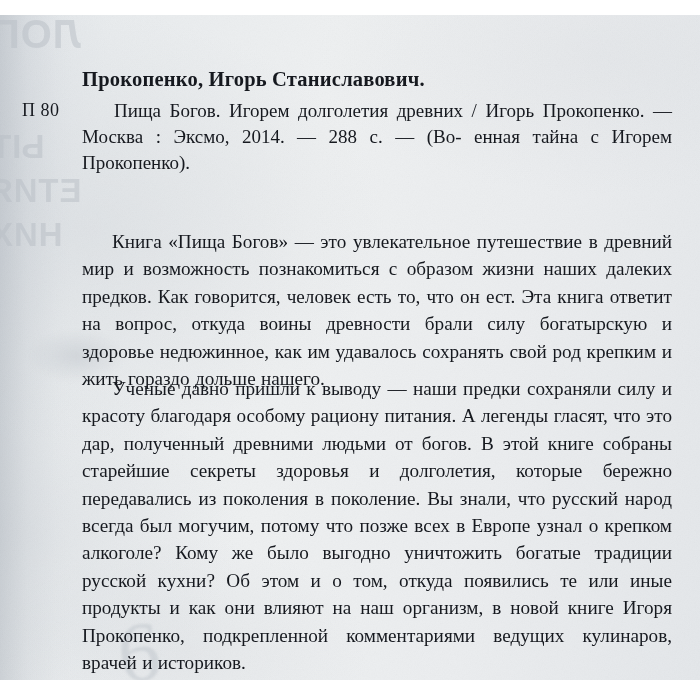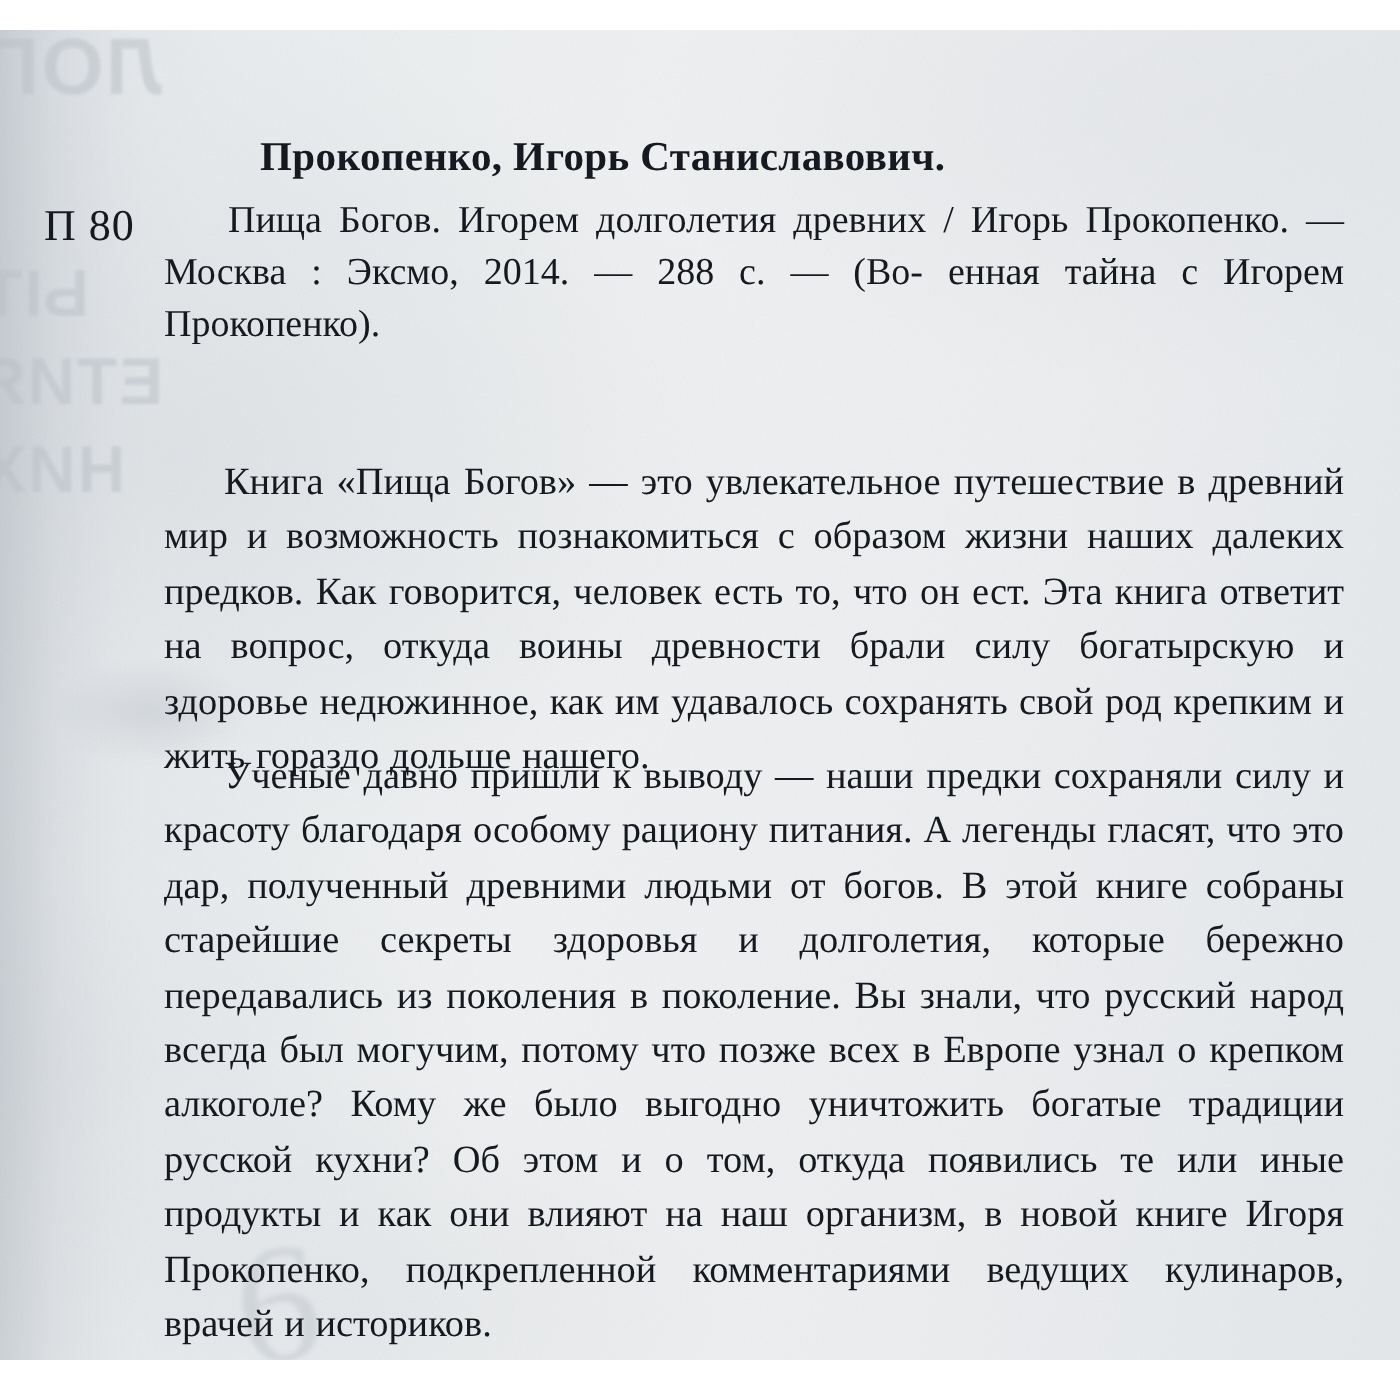--- a/index.html
+++ b/index.html
@@ -113,28 +113,27 @@
   }
 
   .author {
     position: absolute;
     left: 82px;
     top: 68px;
     font-size: 20.5px;
     font-weight: 700;
     letter-spacing: 0.2px;
     white-space: nowrap;
-    margin-left: 48px;
   }
 
   .shelfmark {
     position: absolute;
     left: 22px;
     top: 100px;
-    font-size: 22px;
+    font-size: 18px;
     letter-spacing: 0.5px;
   }
 
   .biblio {
     position: absolute;
     left: 82px;
     top: 98px;
     width: 590px;
     font-size: 19px;
     line-height: 26px;

